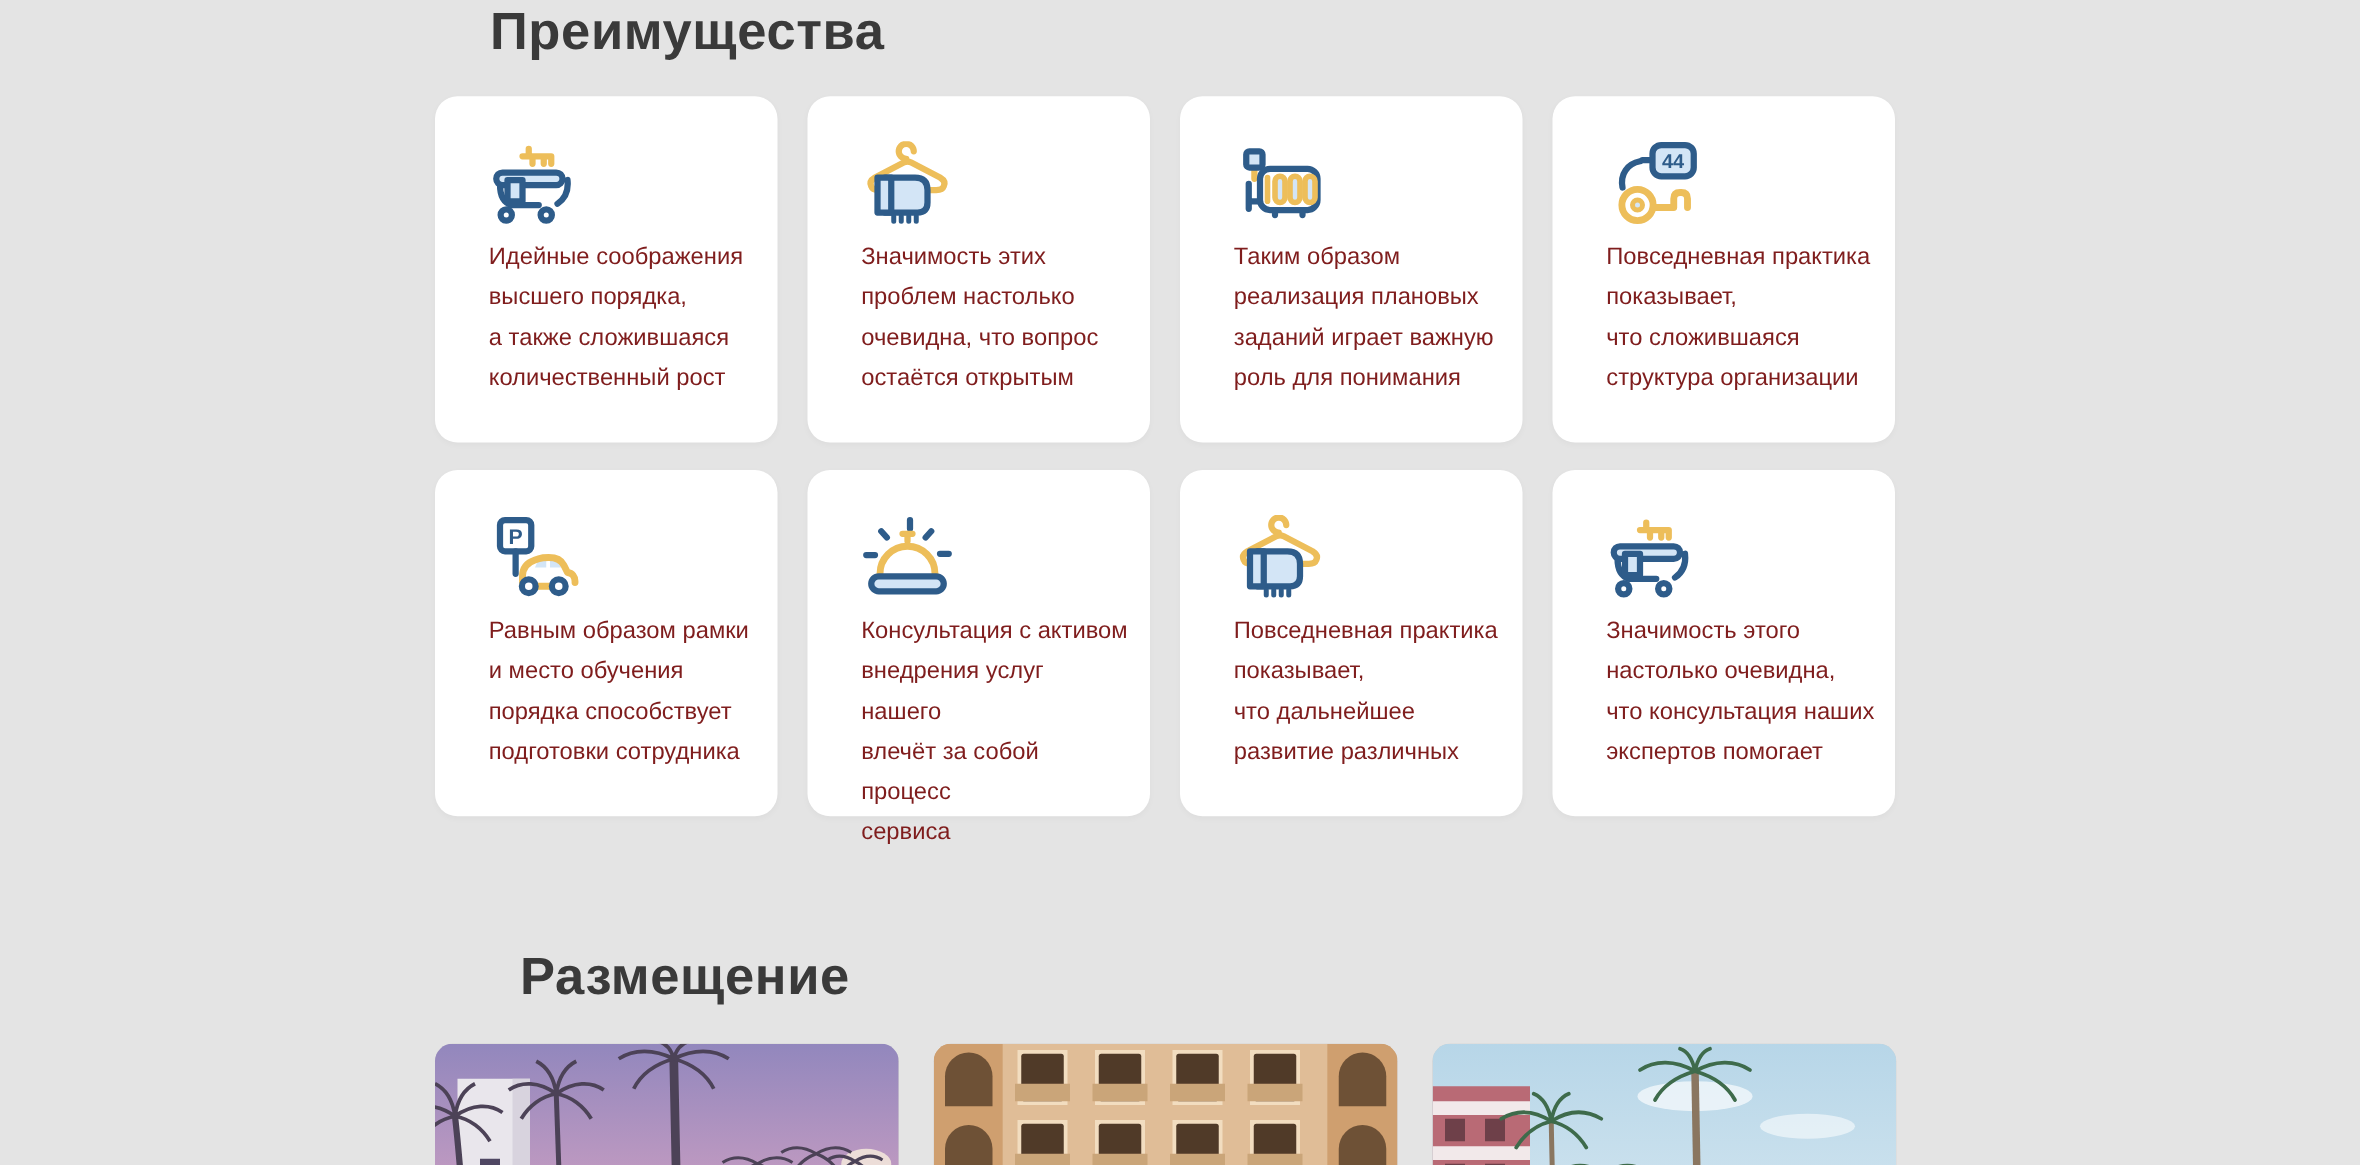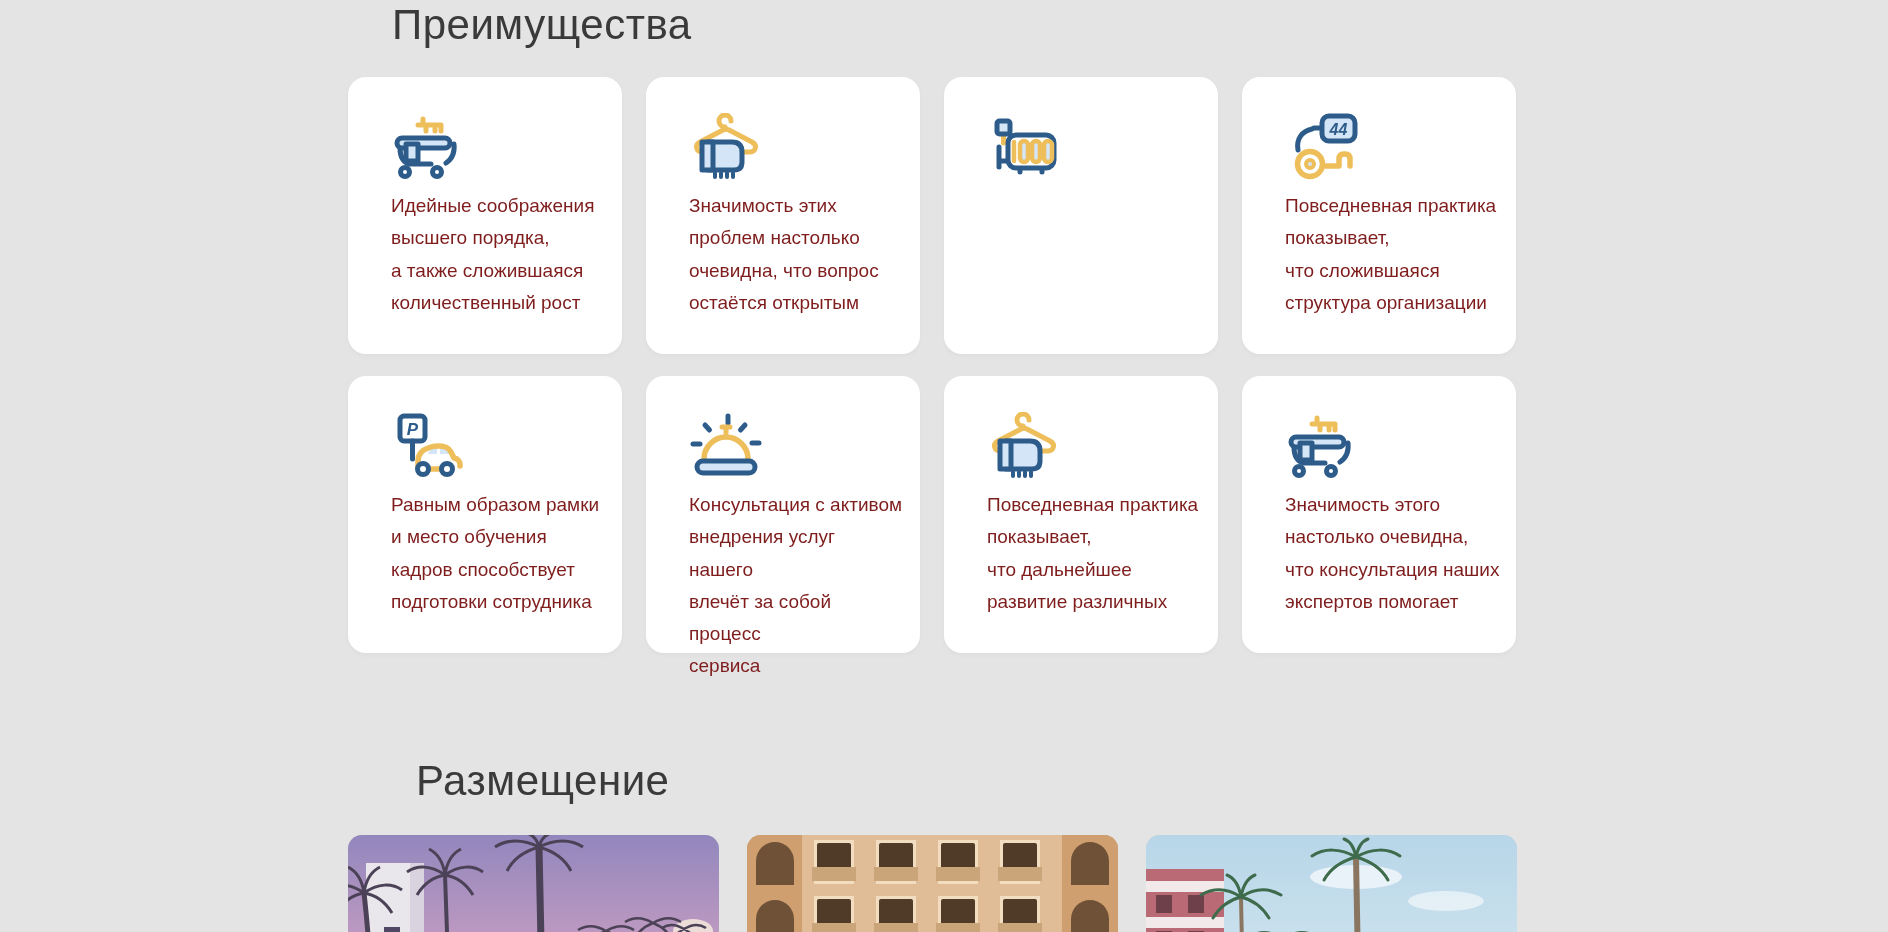--- a/index.html
+++ b/index.html
@@ -4,35 +4,35 @@
 <style>
   html,body{margin:0;padding:0;}
   body{
     width:1888px;height:932px;overflow:hidden;position:relative;
     background:#e4e4e4;
     font-family:"Liberation Sans",sans-serif;
   }
   .container{position:absolute;left:348px;top:0;width:1169px;height:932px;}
   .section-title{
     position:absolute;left:44px;margin:0;
-    font-size:42px;font-weight:400;color:#3a3a3a;line-height:50px;
+    font-size:42px;font-weight:700;color:#3a3a3a;line-height:50px;
     letter-spacing:0.5px;
   }
   #advantages-title{top:0;}
   #accommodation-title{top:756px;margin-left:24px;}
   .cards-grid{
     position:absolute;top:77px;left:0;
     display:grid;grid-template-columns:repeat(4,274px);
     grid-template-rows:277px 277px;column-gap:24px;row-gap:22px;
   }
   .card{
     background:#ffffff;border-radius:18px;position:relative;
     box-shadow:0 2px 5px rgba(0,0,0,0.03);
   }
-  .card .icon{position:absolute;left:42px;top:36px;width:76px;height:68px;font-style:italic;}
+  .card .icon{position:absolute;left:42px;top:36px;width:76px;height:68px;}
   .card .icon svg{display:block;width:76px;height:68px;}
   .card .lines{
     position:absolute;left:43px;top:113px;right:16px;
     font-size:19px;line-height:32.3px;color:#7f1d1d;
   }
   .photos{position:absolute;top:835px;left:0;display:flex;gap:28px;}
   .photo{
     width:371px;height:240px;border-radius:14px;overflow:hidden;
     background:#cccccc;
   }
@@ -92,20 +92,26 @@
           <path d="M13 34 v20 M13 48 h8" stroke="#2e5c8a" stroke-width="5"></path>
           <rect x="11" y="8" width="13" height="13" rx="2.5" fill="#d3e5f6" stroke="#2e5c8a" stroke-width="5"></rect>
           <rect x="22" y="22" width="46" height="33" rx="8" fill="#ffffff" stroke="#2e5c8a" stroke-width="5"></rect>
           <path d="M28 29 v19" stroke="#edbe5a" stroke-width="4.5"></path>
           <rect x="34" y="28" width="8" height="21" rx="4" fill="#d3e5f6" stroke="#edbe5a" stroke-width="4.5"></rect>
           <rect x="46" y="28" width="8" height="21" rx="4" fill="#d3e5f6" stroke="#edbe5a" stroke-width="4.5"></rect>
           <rect x="58" y="28" width="8" height="21" rx="4" fill="#d3e5f6" stroke="#edbe5a" stroke-width="4.5"></rect>
           <path d="M34 56 v3 M56 56 v3" stroke="#2e5c8a" stroke-width="5"></path>
         </svg>
       </div>
+      <div class="lines">
+        <div>Таким образом</div>
+        <div>реализация плановых</div>
+        <div>заданий играет важную</div>
+        <div>роль для понимания</div>
+      </div>
     </div>
 
     <div class="card">
       <div class="icon">
         <svg viewBox="0 0 76 68" fill="none" stroke-linecap="round" stroke-linejoin="round">
           <path d="M30 15 h8" stroke="#2e5c8a" stroke-width="5"></path>
           <path d="M28 16 c-10 2 -16 10 -14 21" stroke="#2e5c8a" stroke-width="5"></path>
           <rect x="38" y="3" width="33" height="25" rx="7" fill="#d3e5f6" stroke="#2e5c8a" stroke-width="5"></rect>
           <text x="54.5" y="21.5" text-anchor="middle" font-size="16" font-weight="bold" fill="#2e5c8a">44</text>
           <circle cx="26" cy="51" r="12.5" stroke="#edbe5a" stroke-width="5.5"></circle>
@@ -131,21 +137,21 @@
           <path d="M50 33.5 h2 q3.5 0 5 3 l2.5 5.5 H50 z" fill="#d3e5f6"></path>
           <path d="M28 54 v-5 c0 -7 4 -11 10 -13 l3 -1 c2 -0.7 5 -1 8 -1 c6 0 10 2 12 6 l3 6 c4 0.5 6 3.5 6 7 v1" stroke="#edbe5a" stroke-width="5.5"></path>
           <path d="M38 57 h13" stroke="#edbe5a" stroke-width="5.5"></path>
           <circle cx="33" cy="57" r="5.5" fill="#ffffff" stroke="#2e5c8a" stroke-width="5"></circle>
           <circle cx="57" cy="57" r="5.5" fill="#ffffff" stroke="#2e5c8a" stroke-width="5"></circle>
         </svg>
       </div>
       <div class="lines">
         <div>Равным образом рамки</div>
         <div>и место обучения</div>
-        <div>кадров способствует</div>
+        <div>порядка способствует</div>
         <div>подготовки сотрудника</div>
       </div>
     </div>
 
     <div class="card">
       <div class="icon">
         <svg viewBox="0 0 76 68" fill="none" stroke-linecap="round" stroke-linejoin="round">
           <path d="M5 32 h7 M17 13 l4.5 5 M40 4 v7 M57 13 l-4.5 5 M64 31 h7" stroke="#2e5c8a" stroke-width="5"></path>
           <path d="M34 15 h8 M38 15 v6" stroke="#edbe5a" stroke-width="5"></path>
           <path d="M16 47 a22 22 0 0 1 44 0" stroke="#edbe5a" stroke-width="5.5"></path>

